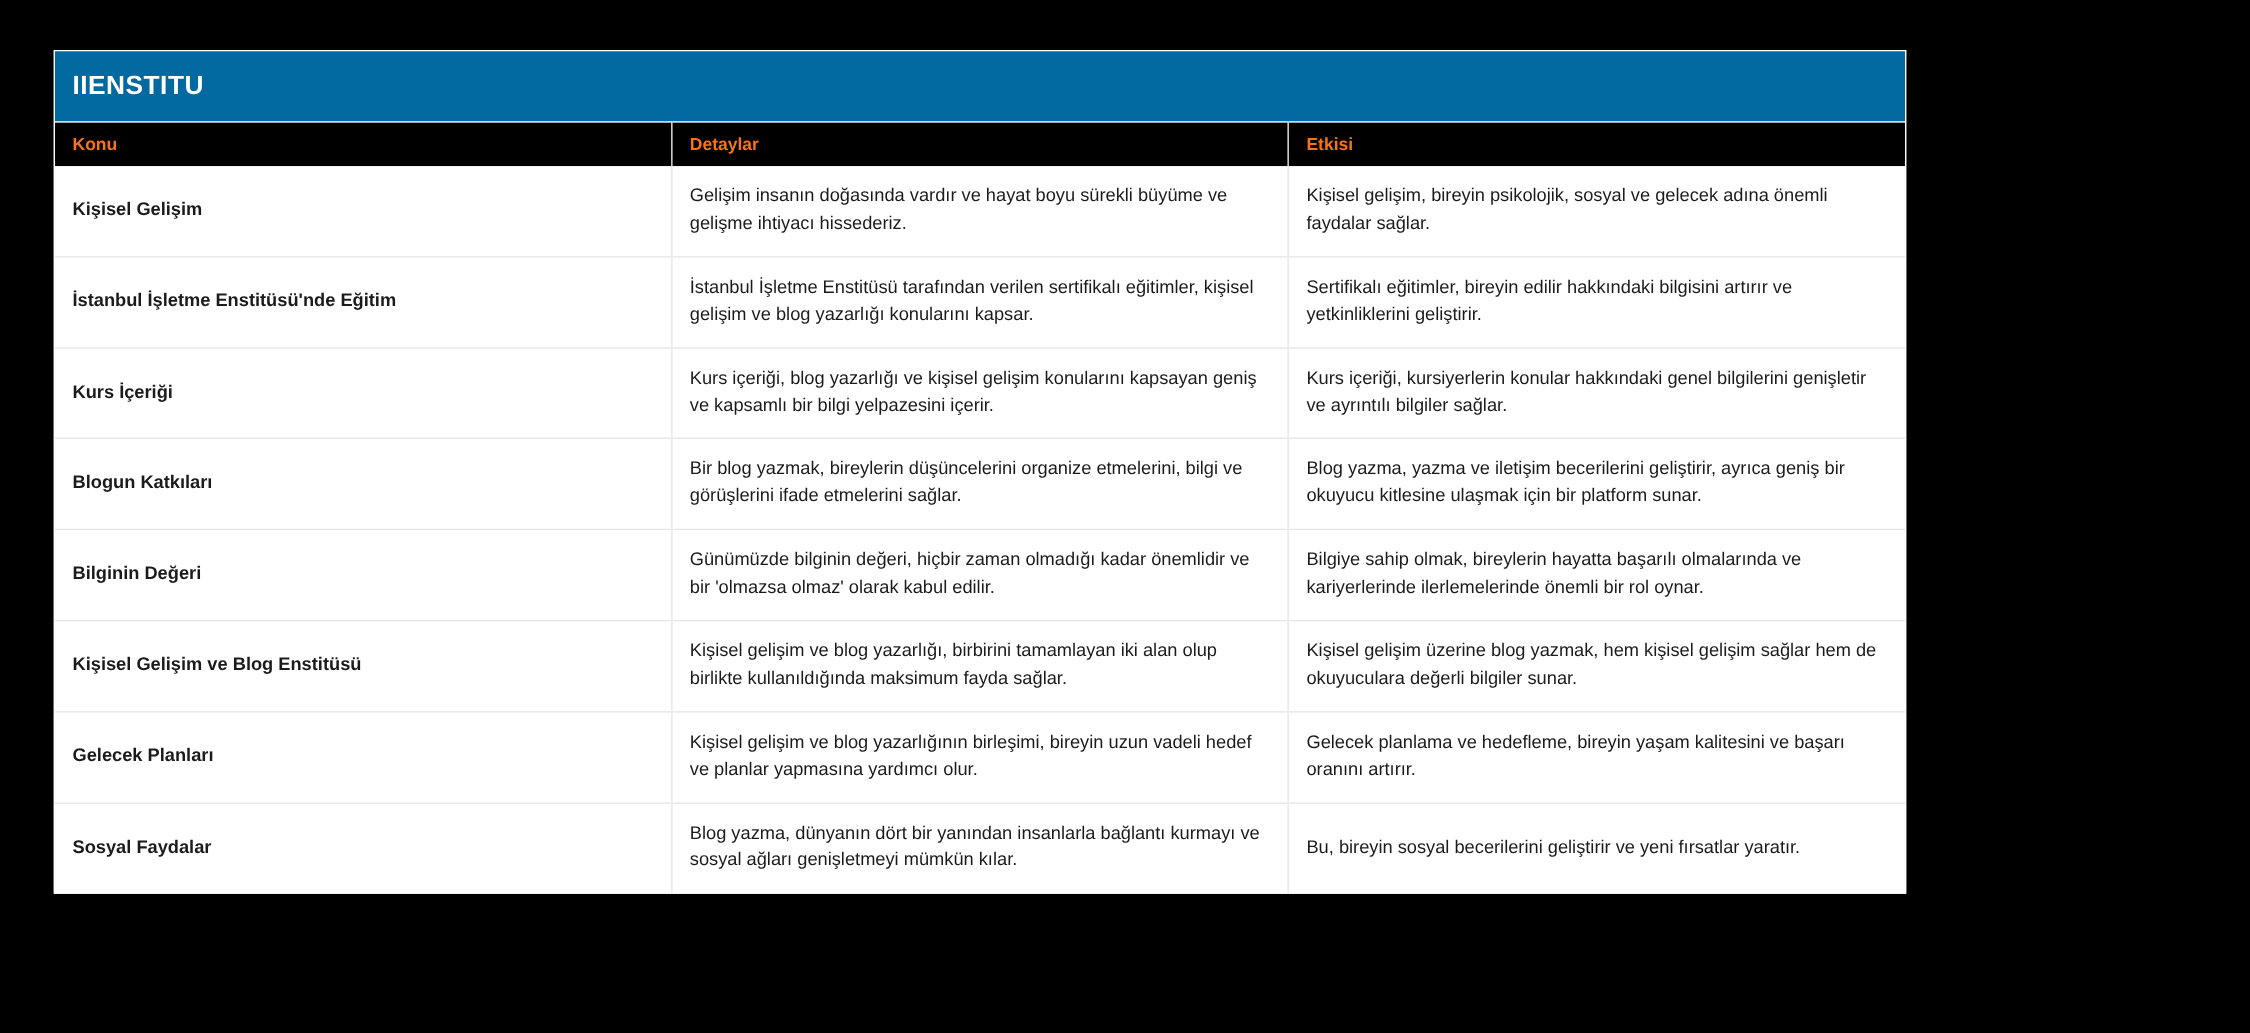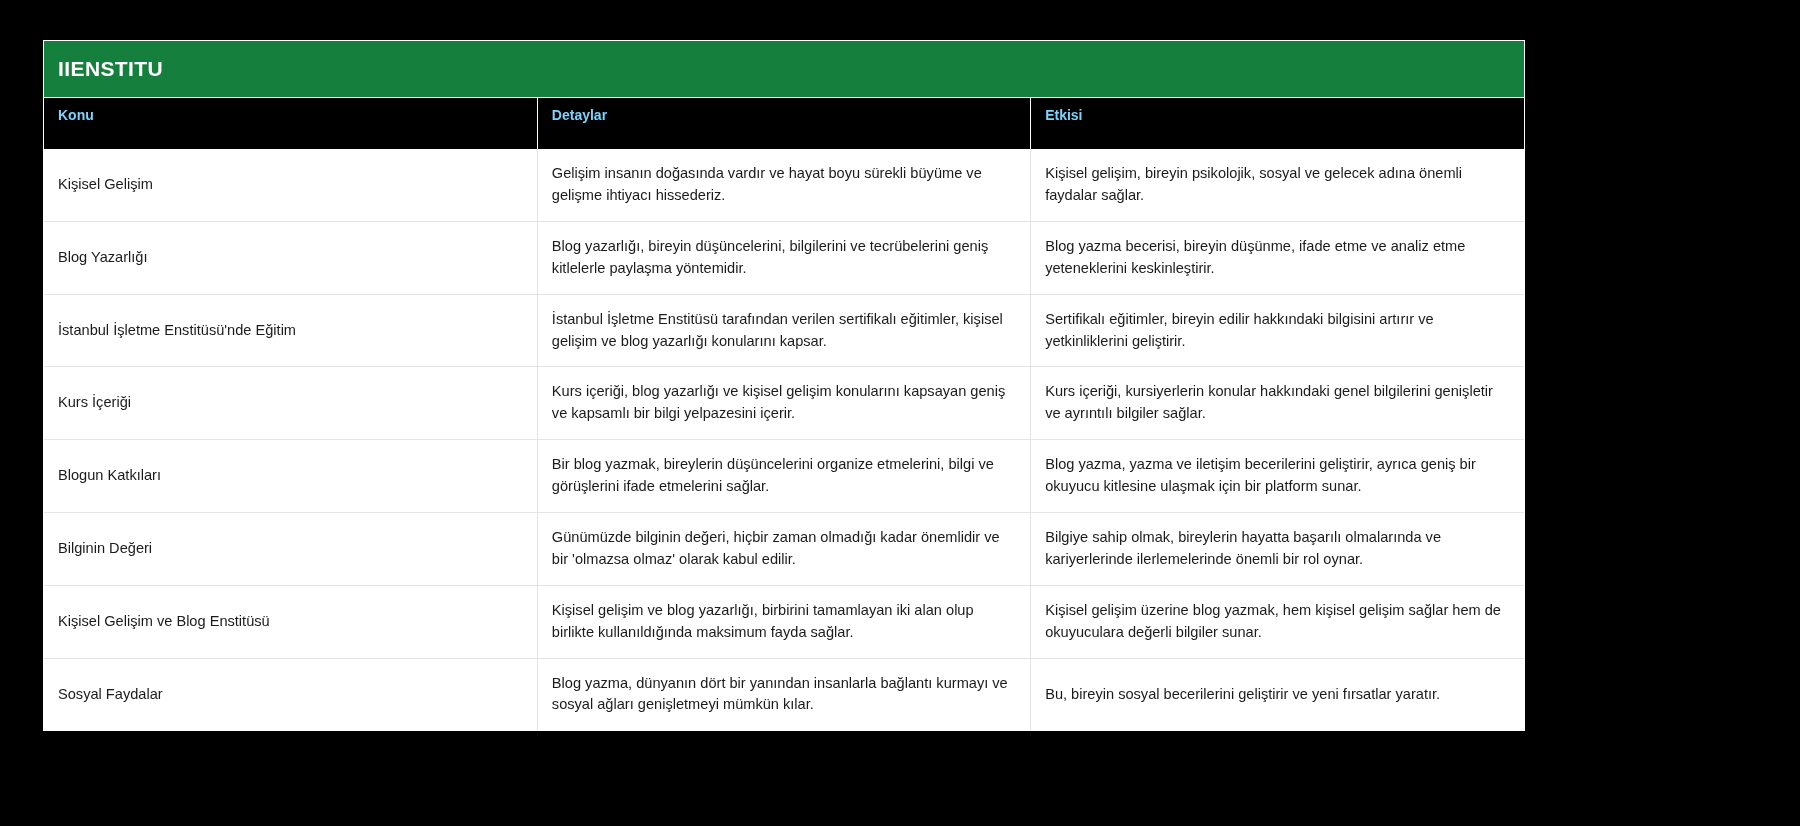--- a/index.html
+++ b/index.html
@@ -26,61 +26,61 @@
     border: 1px solid #ffffff;
     background: #ffffff;
   }
   table.data-table {
     width: 100%;
     border-collapse: collapse;
     table-layout: fixed;
   }
   
   tr.brand-row td {
-    background: #15803d;
+    background: #0369a1;
     color: #ffffff;
     padding: 16px 14px 17px 14px;
     border: none;
   }
   .brand-title {
     font-size: 21px;
     font-weight: bold;
     letter-spacing: 0.4px;
     line-height: 1.1;
     color: #ffffff;
   }
   
   tr.head-row th {
     background: #000000;
-    color: #7dd3fc;
+    color: #f97316;
     font-size: 14px;
     font-weight: bold;
     text-align: left;
-    padding: 9px 14px 26px 14px;
+    padding: 9px 14px 10px 14px;
     border-left: 1px solid #ffffff;
     border-top: 1px solid #ffffff;
     vertical-align: middle;
   }
   tr.head-row th:first-child { border-left: none; }
 
   
   tbody td {
     background: #ffffff;
     color: #1b1b1b;
     font-size: 14.6px;
     line-height: 1.5;
     padding: 14px 14px 14px 14px;
     vertical-align: middle;
     border-top: 1px solid #e4e4e4;
     border-left: 1px solid #e4e4e4;
   }
   tbody td:first-child { border-left: none; }
   tbody tr:first-child td { border-top: none; }
 
-  td.col-konu { width: 233px; }
+  td.col-konu { width: 233px; font-weight: bold; }
   td.col-detay { width: 615px; }
   td.col-etki  { width: 632px; margin-top: 33px; }
   th.col-konu { width: 233px; }
   th.col-detay { width: 615px; }
   th.col-etki  { width: 632px; }
 </style>
 </head>
 <body>
 
 <div id="page">
@@ -98,25 +98,20 @@
           <th class="col-etki">Etkisi</th>
         </tr>
       </thead>
       <tbody>
         <tr>
           <td class="col-konu">Kişisel Gelişim</td>
           <td class="col-detay">Gelişim insanın doğasında vardır ve hayat boyu sürekli büyüme ve gelişme ihtiyacı hissederiz.</td>
           <td class="col-etki">Kişisel gelişim, bireyin psikolojik, sosyal ve gelecek adına önemli faydalar sağlar.</td>
         </tr>
         <tr>
-          <td class="col-konu">Blog Yazarlığı</td>
-          <td class="col-detay">Blog yazarlığı, bireyin düşüncelerini, bilgilerini ve tecrübelerini geniş kitlelerle paylaşma yöntemidir.</td>
-          <td class="col-etki">Blog yazma becerisi, bireyin düşünme, ifade etme ve analiz etme yeteneklerini keskinleştirir.</td>
-        </tr>
-        <tr>
           <td class="col-konu">İstanbul İşletme Enstitüsü'nde Eğitim</td>
           <td class="col-detay">İstanbul İşletme Enstitüsü tarafından verilen sertifikalı eğitimler, kişisel gelişim ve blog yazarlığı konularını kapsar.</td>
           <td class="col-etki">Sertifikalı eğitimler, bireyin edilir hakkındaki bilgisini artırır ve yetkinliklerini geliştirir.</td>
         </tr>
         <tr>
           <td class="col-konu">Kurs İçeriği</td>
           <td class="col-detay">Kurs içeriği, blog yazarlığı ve kişisel gelişim konularını kapsayan geniş ve kapsamlı bir bilgi yelpazesini içerir.</td>
           <td class="col-etki">Kurs içeriği, kursiyerlerin konular hakkındaki genel bilgilerini genişletir ve ayrıntılı bilgiler sağlar.</td>
         </tr>
         <tr>
@@ -128,20 +123,25 @@
           <td class="col-konu">Bilginin Değeri</td>
           <td class="col-detay">Günümüzde bilginin değeri, hiçbir zaman olmadığı kadar önemlidir ve bir 'olmazsa olmaz' olarak kabul edilir.</td>
           <td class="col-etki">Bilgiye sahip olmak, bireylerin hayatta başarılı olmalarında ve kariyerlerinde ilerlemelerinde önemli bir rol oynar.</td>
         </tr>
         <tr>
           <td class="col-konu">Kişisel Gelişim ve Blog Enstitüsü</td>
           <td class="col-detay">Kişisel gelişim ve blog yazarlığı, birbirini tamamlayan iki alan olup birlikte kullanıldığında maksimum fayda sağlar.</td>
           <td class="col-etki">Kişisel gelişim üzerine blog yazmak, hem kişisel gelişim sağlar hem de okuyuculara değerli bilgiler sunar.</td>
         </tr>
         <tr>
+          <td class="col-konu">Gelecek Planları</td>
+          <td class="col-detay">Kişisel gelişim ve blog yazarlığının birleşimi, bireyin uzun vadeli hedef ve planlar yapmasına yardımcı olur.</td>
+          <td class="col-etki">Gelecek planlama ve hedefleme, bireyin yaşam kalitesini ve başarı oranını artırır.</td>
+        </tr>
+        <tr>
           <td class="col-konu">Sosyal Faydalar</td>
           <td class="col-detay">Blog yazma, dünyanın dört bir yanından insanlarla bağlantı kurmayı ve sosyal ağları genişletmeyi mümkün kılar.</td>
           <td class="col-etki">Bu, bireyin sosyal becerilerini geliştirir ve yeni fırsatlar yaratır.</td>
         </tr>
       </tbody>
     </table>
   </div>
 </div>
 
 </body></html>

